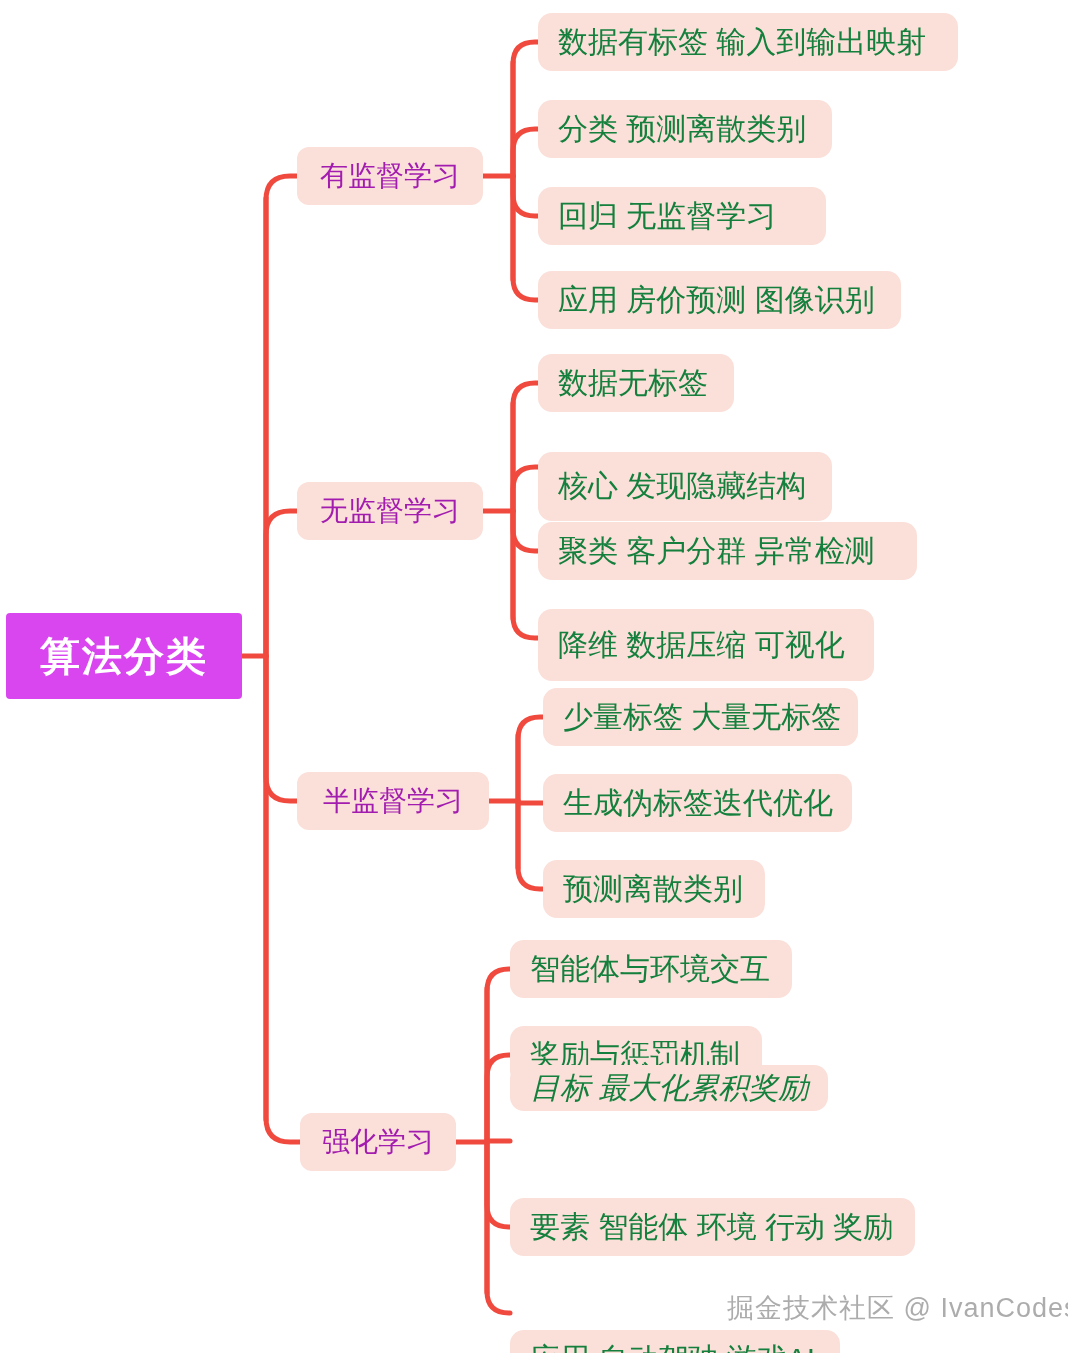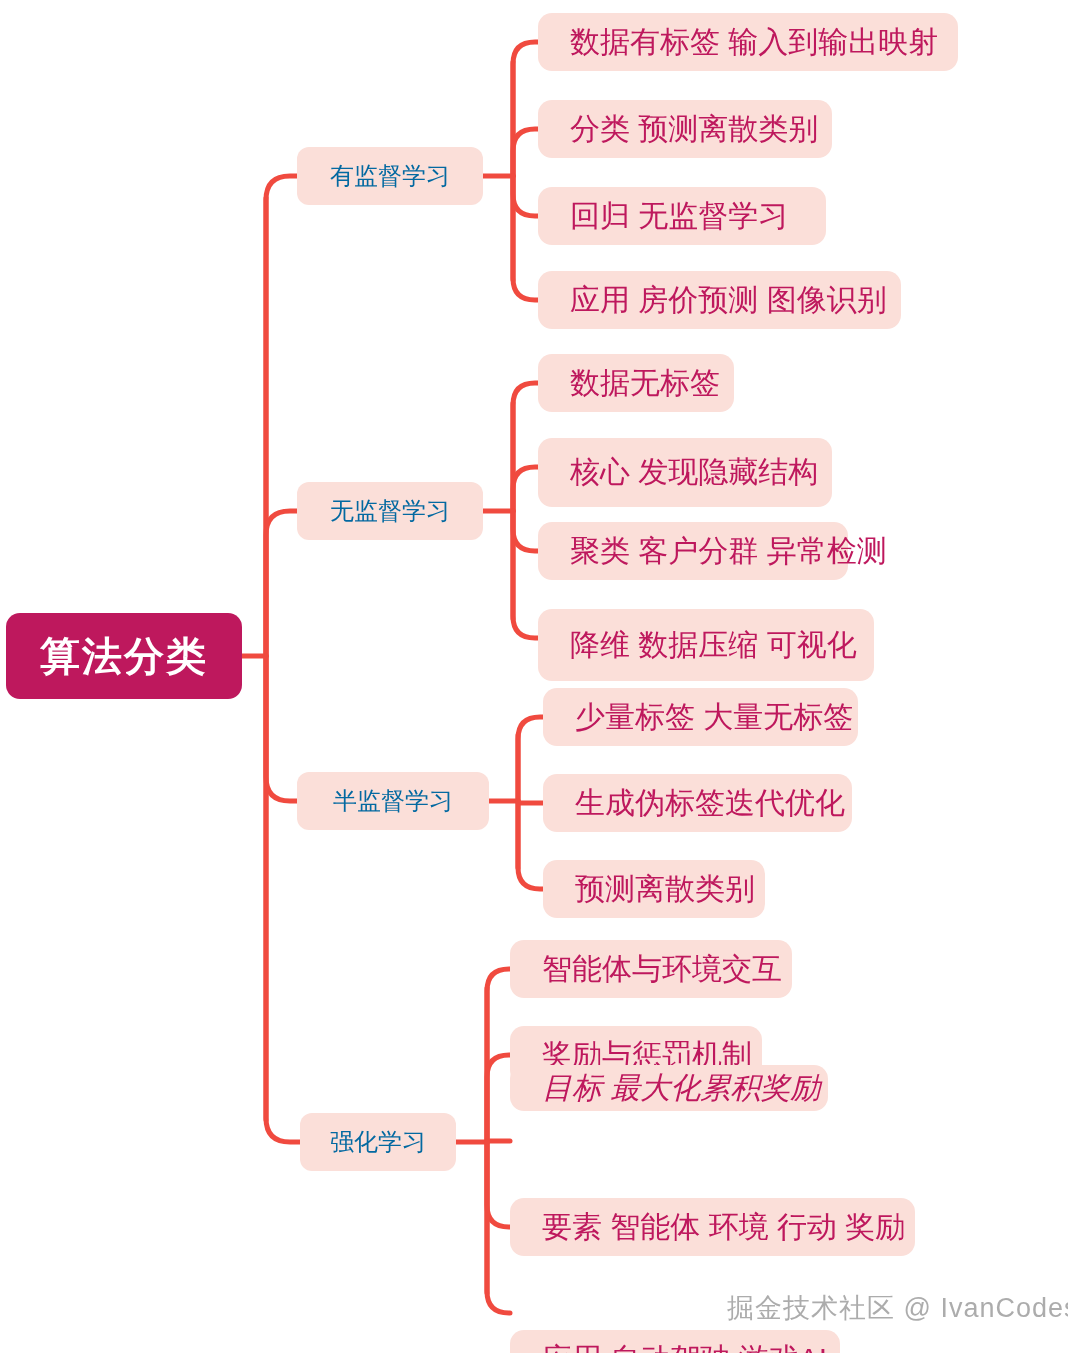--- a/index.html
+++ b/index.html
@@ -26,45 +26,45 @@
     pointer-events: none;
   }
   .node {
     position: absolute;
     box-sizing: border-box;
     display: flex;
     align-items: center;
     white-space: nowrap;
   }
   .root-node {
-    background: #be185d;
+    background: #d946ef;
     color: #ffffff;
-    border-radius: 14px;
+    border-radius: 4px;
     font-size: 40px;
     font-weight: 700;
     letter-spacing: 2px;
     padding: 0 26px;
     justify-content: center;
   }
   .branch-node {
     background: #fbdfd9;
-    color: #0369a1;
+    color: #a21caf;
     border-radius: 12px;
-    font-size: 24px;
+    font-size: 28px;
     font-weight: 500;
     padding: 0 28px;
     justify-content: center;
   }
   .leaf-node {
     background: #fbdfd9;
-    color: #be185d;
+    color: #15803d;
     border-radius: 14px;
     font-size: 30px;
     font-weight: 500;
-    padding: 0 32px;
+    padding: 0 20px;
     justify-content: flex-start;
   }
   .watermark {
     position: absolute;
     font-size: 27px;
     color: #8d8d8d;
     opacity: 0.72;
     white-space: nowrap;
     letter-spacing: 1px;
   }
@@ -107,22 +107,22 @@
     </svg>
   <div id="nodes">
       <div class="node root-node" style="left: 6px; top: 613px; width: 236px; height: 86px;">算法分类</div>
       <div class="node branch-node" style="left: 297px; top: 147px; width: 186px; height: 58px;">有监督学习</div>
       <div class="node leaf-node" style="left: 538px; top: 13px; width: 420px; height: 58px;">数据有标签 输入到输出映射</div>
       <div class="node leaf-node" style="left: 538px; top: 100px; width: 294px; height: 58px;">分类 预测离散类别</div>
       <div class="node leaf-node" style="left: 538px; top: 187px; width: 288px; height: 58px;">回归 无监督学习</div>
       <div class="node leaf-node" style="left: 538px; top: 271px; width: 363px; height: 58px;">应用 房价预测 图像识别</div>
       <div class="node branch-node" style="left: 297px; top: 482px; width: 186px; height: 58px;">无监督学习</div>
       <div class="node leaf-node" style="left: 538px; top: 354px; width: 196px; height: 58px;">数据无标签</div>
-      <div class="node leaf-node" style="left: 538px; top: 438px; width: 294px; height: 69px;">核心 发现隐藏结构</div>
-      <div class="node leaf-node" style="left: 538px; top: 522px; width: 310px; height: 58px;">聚类 客户分群 异常检测</div>
+      <div class="node leaf-node" style="left: 538px; top: 452px; width: 294px; height: 69px;">核心 发现隐藏结构</div>
+      <div class="node leaf-node" style="left: 538px; top: 522px; width: 379px; height: 58px;">聚类 客户分群 异常检测</div>
       <div class="node leaf-node" style="left: 538px; top: 609px; width: 336px; height: 72px;">降维 数据压缩 可视化</div>
       <div class="node branch-node" style="left: 297px; top: 772px; width: 192px; height: 58px;">半监督学习</div>
       <div class="node leaf-node" style="left: 543px; top: 688px; width: 315px; height: 58px;">少量标签 大量无标签</div>
       <div class="node leaf-node" style="left: 543px; top: 774px; width: 309px; height: 58px;">生成伪标签迭代优化</div>
       <div class="node leaf-node" style="left: 543px; top: 860px; width: 222px; height: 58px;">预测离散类别</div>
       <div class="node branch-node" style="left: 300px; top: 1113px; width: 156px; height: 58px;">强化学习</div>
       <div class="node leaf-node" style="left: 510px; top: 940px; width: 282px; height: 58px;">智能体与环境交互</div>
       <div class="node leaf-node" style="left: 510px; top: 1026px; width: 252px; height: 58px;">奖励与惩罚机制</div>
       <div class="node leaf-node" style="left: 510px; top: 1065px; width: 318px; height: 46px; font-style: italic;">目标 最大化累积奖励</div>
       <div class="node leaf-node" style="left: 510px; top: 1198px; width: 405px; height: 58px;">要素 智能体 环境 行动 奖励</div>

